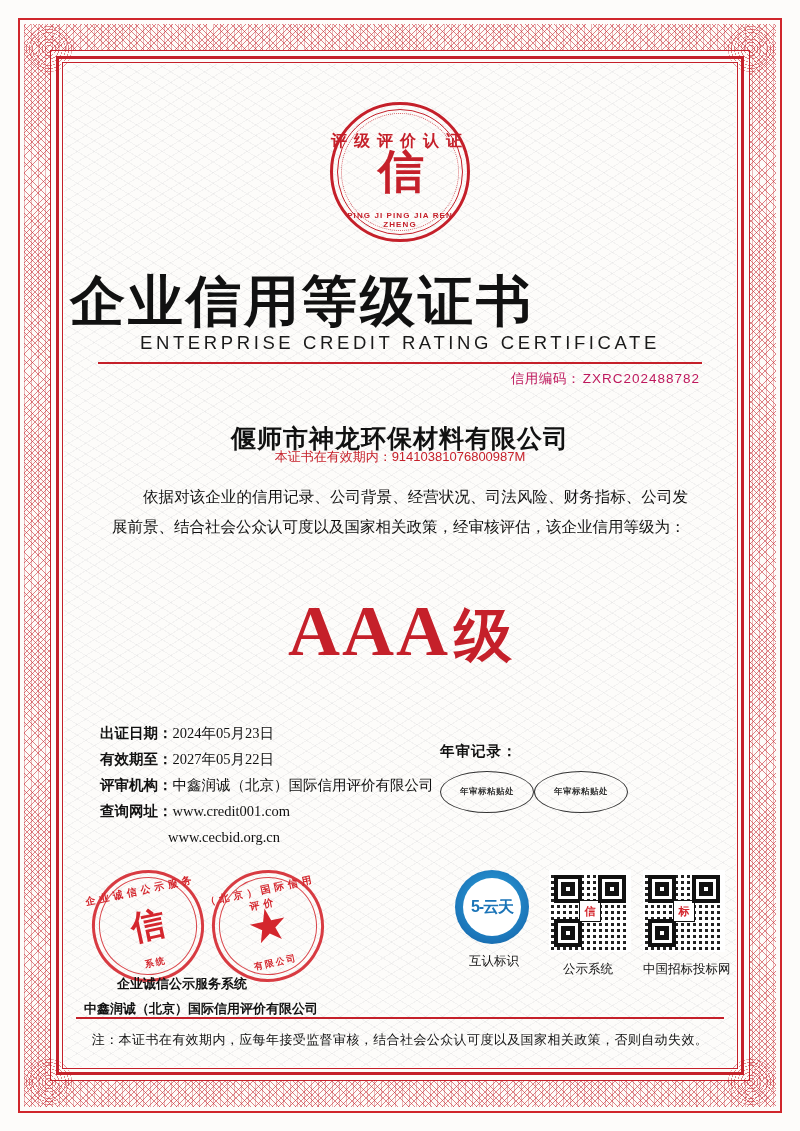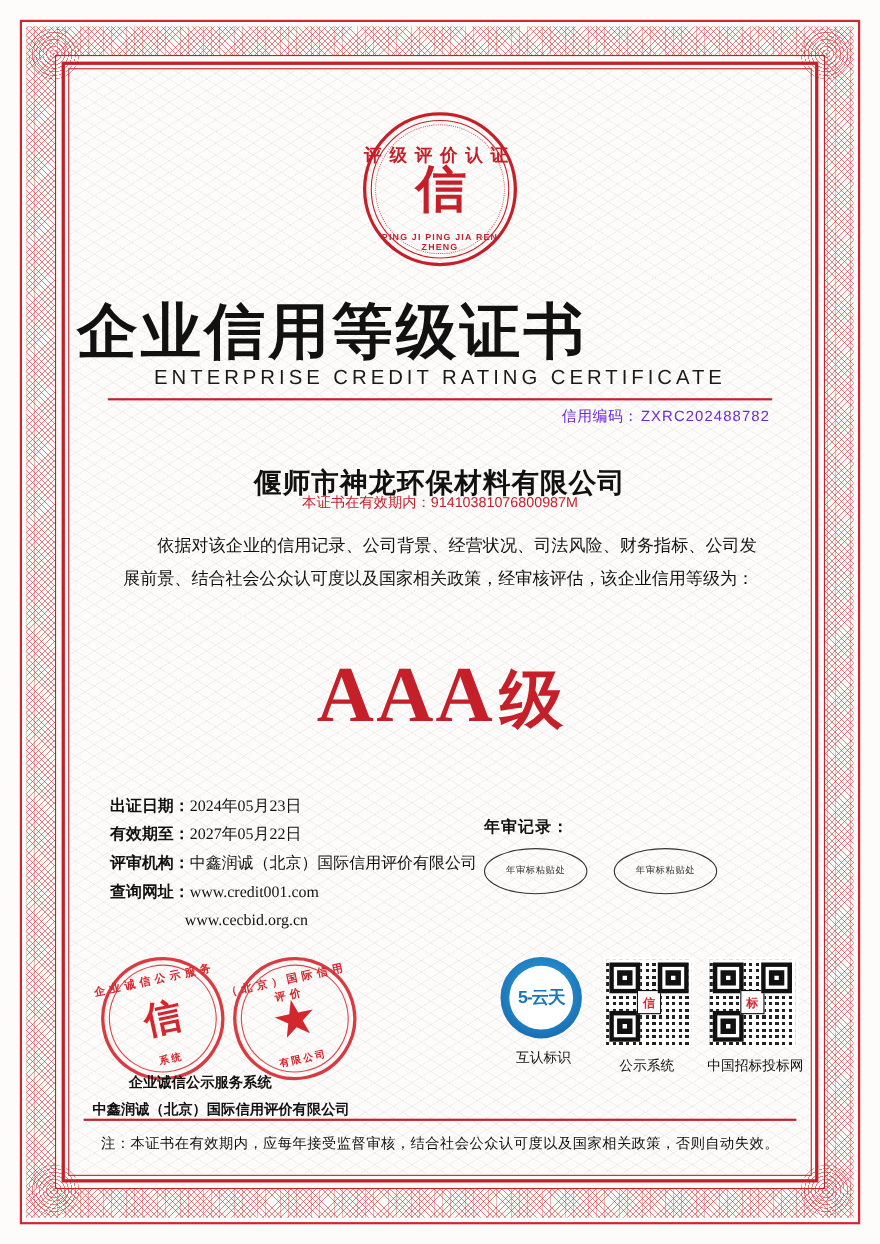--- a/index.html
+++ b/index.html
@@ -184,21 +184,21 @@
     left: 28px; right: 28px; top: 292px;
     height: 2px;
     background: #c5202a;
   }
 
   .cert-no {
     position: absolute;
     right: 30px; top: 300px;
     font-family: "Liberation Sans", "DejaVu Sans", sans-serif;
     font-size: 13.5px;
-    color: #6d28d9;
+    color: #be185d;
     letter-spacing: 0.5px;
   }
   .cert-no .label { margin-right: 2px; }
   .cert-no .value { letter-spacing: 1px; }
 
   .company {
     position: absolute;
     left: 0; right: 0; top: 352px;
     text-align: center;
     font-family: "Liberation Sans", "DejaVu Sans", sans-serif;
@@ -267,21 +267,21 @@
   }
   .annual .a-title {
     font-size: 14.5px;
     font-weight: bold;
     color: #111;
     letter-spacing: 1px;
   }
   .annual .stamps {
     margin-top: 10px;
     display: flex;
-    gap: 24px;
+    font-weight: bold;
   }
   .annual .stamp-oval {
     width: 92px; height: 40px;
     border: 1px solid #333;
     border-radius: 50%;
     display: flex;
     align-items: center;
     justify-content: center;
     font-size: 8.5px;
     color: #333;

